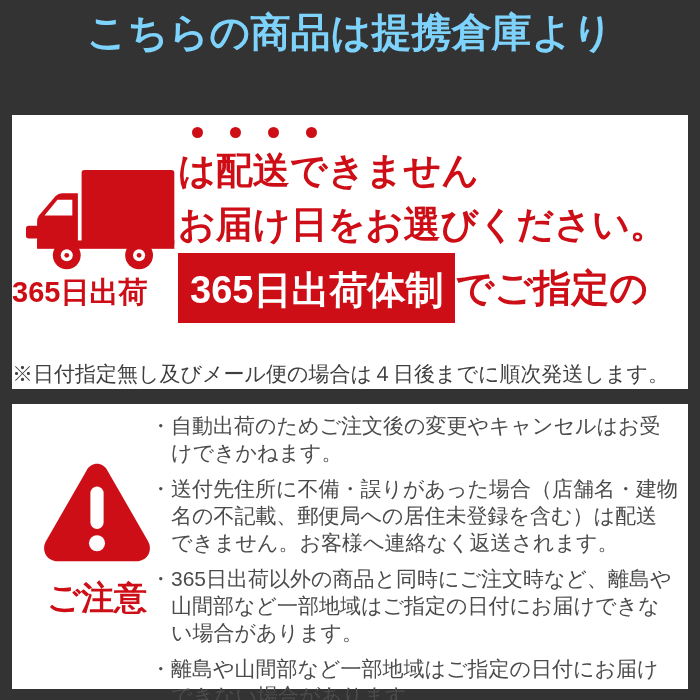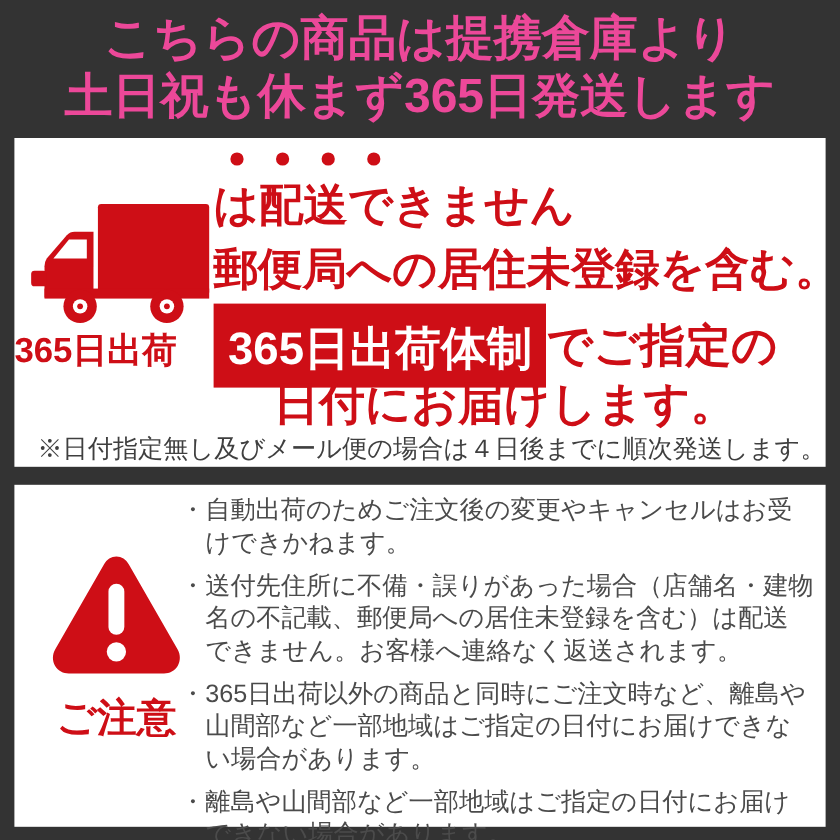--- a/index.html
+++ b/index.html
@@ -4,21 +4,21 @@
 <style>
   html,body{margin:0;padding:0;}
   body{
     width:700px;height:700px;position:relative;overflow:hidden;
     background:#333333;
     font-family:"Liberation Sans",sans-serif;
   }
   
   .top-banner{position:absolute;left:0;top:0;width:700px;height:115px;text-align:center;}
   .top-banner .bl{
-    color:#ec4899;font-weight:bold;font-size:40px;line-height:48px;letter-spacing:0px;
+    color:#7dd3fc;font-weight:bold;font-size:40px;line-height:48px;letter-spacing:0px;
     white-space:nowrap;
   }
   .top-banner .bl1{margin-top:8px;}
   
   .panel{position:absolute;background:#ffffff;}
   .ship-panel{left:12px;top:115px;width:676px;height:274px;}
   .truck-wrap{position:absolute;left:10px;top:55px;width:160px;height:102px;}
   .truck-label{
     position:absolute;left:0;top:158px;width:172px;
     color:#CE0E16;font-weight:bold;font-size:29px;white-space:nowrap;
@@ -29,21 +29,21 @@
   .head2{position:absolute;left:166px;top:85px;}
   .red-head{color:#CE0E16;font-weight:bold;font-size:37px;white-space:nowrap;letter-spacing:0px;}
   .boxline{position:absolute;left:166px;top:138px;white-space:nowrap;}
   .hl-box{
     display:inline-block;background:#CE0E16;color:#ffffff;font-weight:bold;font-size:38px;
     padding:12px 12px 7px 12px;vertical-align:middle;
   }
   .hl-suffix{color:#CE0E16;font-weight:bold;font-size:38px;margin-left:0;vertical-align:middle;}
   .head4{position:absolute;left:216px;top:196px;font-size:38px;}
   .ship-note{
-    position:absolute;left:0;top:245px;width:676px;text-align:right;
+    position:absolute;left:0;top:245px;width:676px;text-align:left;
     color:#3F3F3F;font-size:21px;white-space:nowrap;
   }
   
   .caution-panel{left:12px;top:404px;width:676px;height:285px;}
   .warn-wrap{position:absolute;left:28px;top:56px;width:114px;height:104px;}
   .warn-label{
     position:absolute;left:0;top:172px;width:170px;text-align:center;
     color:#CE0E16;font-weight:bold;font-size:33px;white-space:nowrap;
   }
   .bullets{position:absolute;left:138px;top:8px;width:528px;}
@@ -52,21 +52,20 @@
   }
   .b-mark{flex:0 0 16px;}
   .b-text{flex:1;}
   svg{display:block;}
 </style>
 </head>
 <body>
 
 <div class="top-banner">
   <div class="bl bl1">こちらの商品は提携倉庫より</div>
-  <div class="bl">土日祝も休まず365日発送します</div>
 </div>
 
 <div class="panel ship-panel">
 
   <div class="truck-wrap">
     <svg width="160" height="102" viewBox="0 0 164 110" aria-hidden="true">
       <g fill="#CE0E16">
         <rect x="60" y="0" width="100" height="82" rx="3"></rect>
         <path d="M12,84 L12,56 Q12,52 14,49 L32,28 Q35,25 39,25 L56,25 L56,84 Z"></path>
         <rect x="0" y="60" width="14" height="14" rx="3"></rect>
@@ -86,27 +85,26 @@
   <div class="truck-label">365日出荷</div>
 
   <div class="dots-row">
     <i class="dot"></i>
     <i class="dot"></i>
     <i class="dot"></i>
     <i class="dot"></i>
   </div>
 
   <div class="head1 red-head">は配送できません</div>
-  <div class="head2 red-head">郵便局への居住未登録を含む。</div>
+  <div class="head2 red-head">お届け日をお選びください。</div>
 
   <div class="boxline">
     <span class="hl-box">365日出荷体制</span><span class="hl-suffix">でご指定の</span>
   </div>
 
-  <div class="head4 red-head">日付にお届けします。</div>
 
   <div class="ship-note">※日付指定無し及びメール便の場合は４日後までに順次発送します。</div>
 </div>
 
 <div class="panel caution-panel">
 
   <div class="warn-wrap">
     <svg width="114" height="104" viewBox="0 0 120 110" aria-hidden="true">
       <path fill="#CE0E16" d="M60,4 C64.5,4 68.5,6.5 71,11 L114,86 C116.6,90.6 116.6,96 114,100.4 C111.4,104.6 106.8,107 102,107 L18,107 C13.2,107 8.6,104.6 6,100.4 C3.4,96 3.4,90.6 6,86 L49,11 C51.5,6.5 55.5,4 60,4 Z"></path>
       <rect x="53" y="28" width="14" height="45" rx="7" fill="#ffffff"></rect>

